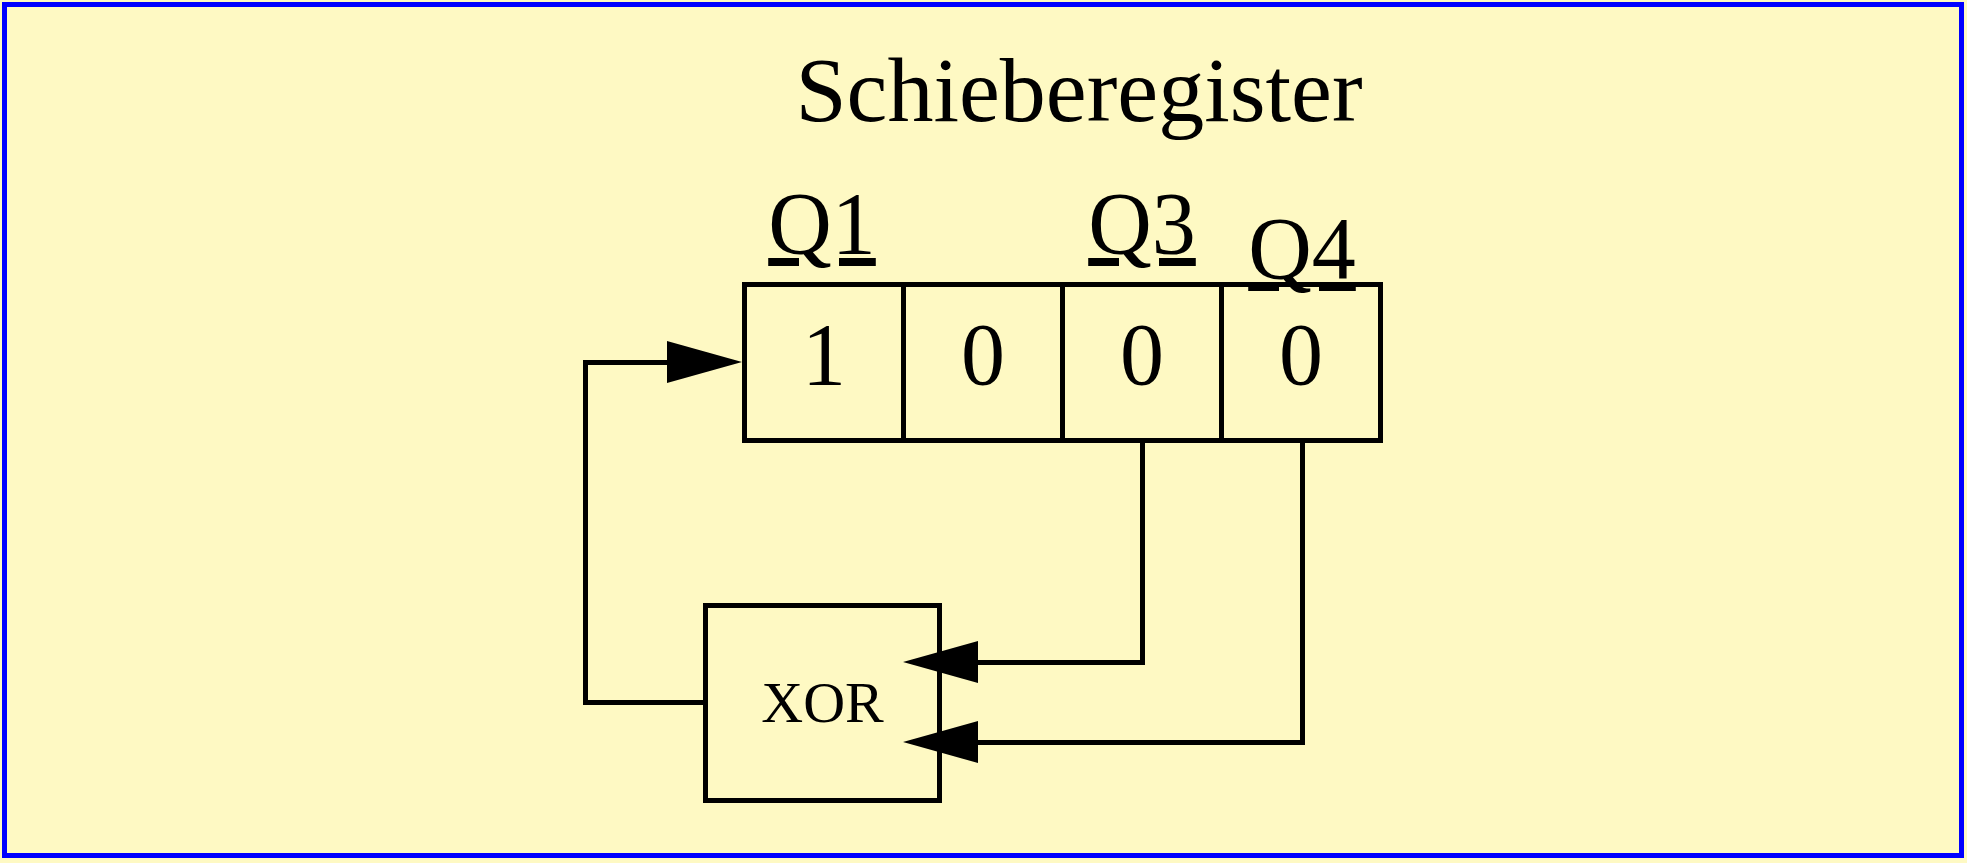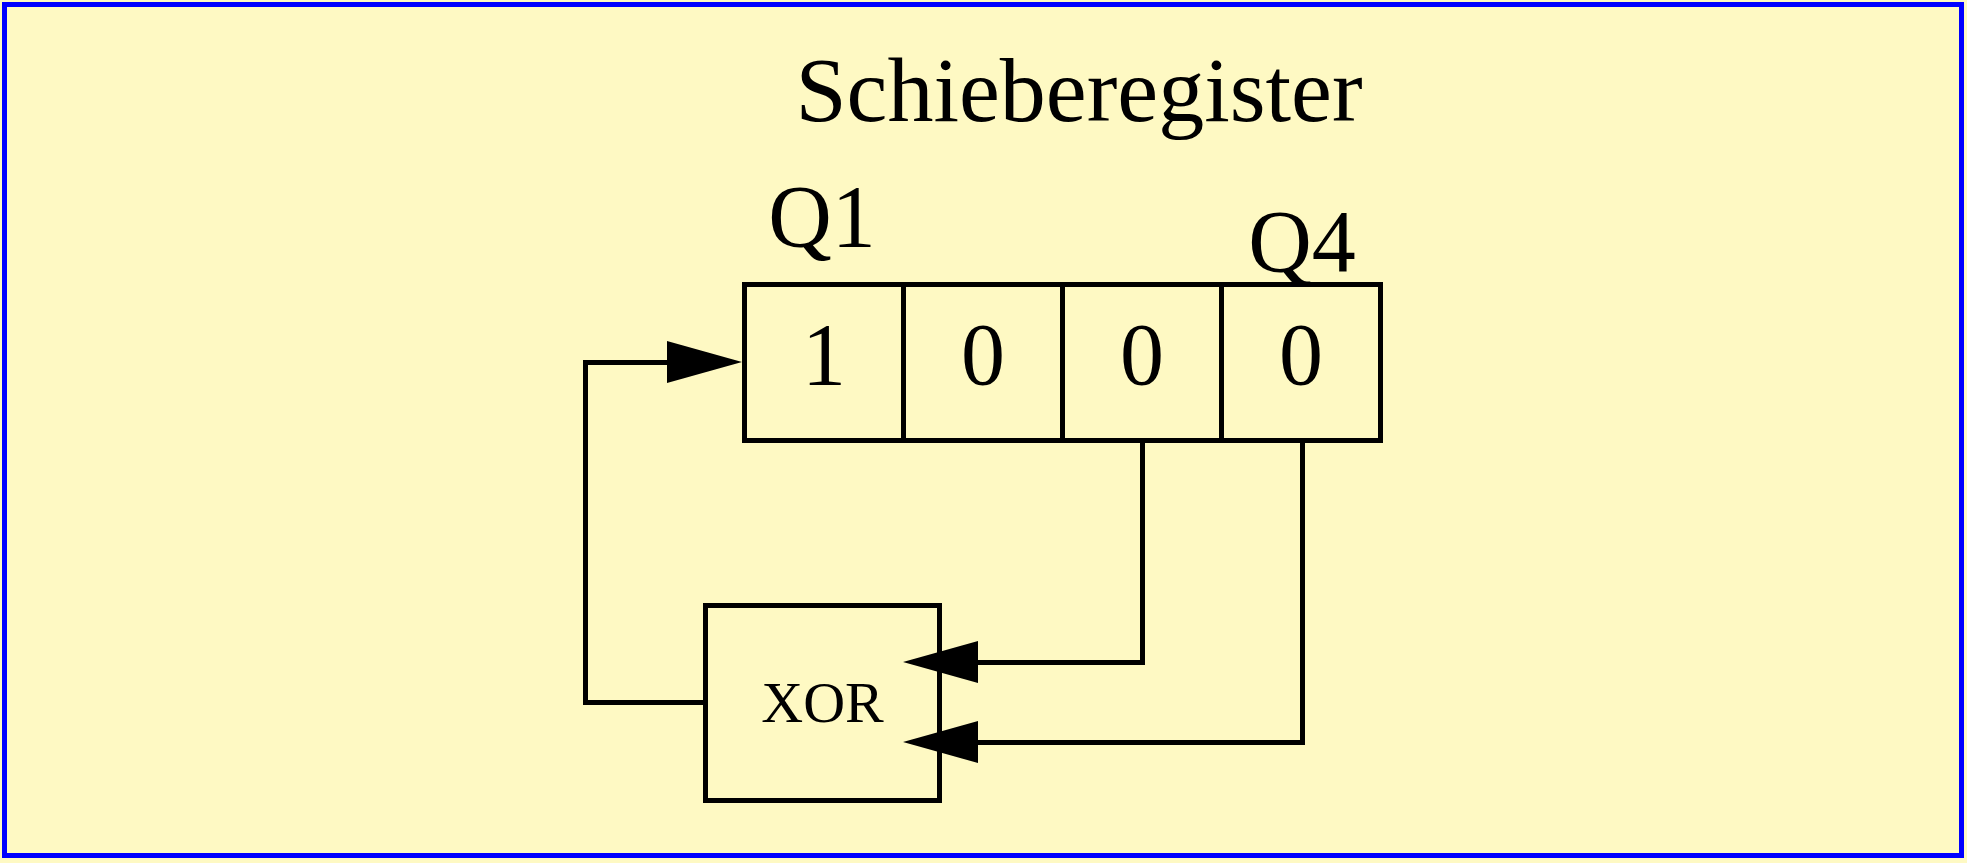--- a/index.html
+++ b/index.html
@@ -24,22 +24,22 @@
   }
 
   
   #title {
     left: 679px; top: 42px; width: 800px; height: 95px;
     font-size: 92px; line-height: 1; white-space: nowrap;
   }
 
   
   .q-label {
-    top: 161px; width: 160px; height: 112px;
-    font-size: 88px; line-height: 1;
+    top: 168px; width: 160px; height: 112px;
+    font-size: 88px; line-height: 1; text-decoration: underline;
   }
   #q1-label { left: 742px; }
   #q2-label { left: 902px; }
   #q3-label { left: 1062px; }
   #q4-label { left: 1222px; margin-top: 25px; }
 
   
   #register {
     left: 742px; top: 282px; width: 641px; height: 161px;
     border: 5px solid #000000;
@@ -93,20 +93,21 @@
 </head>
 <body>
 
 <div id="stage">
 
   <div id="frame" class="abs"></div>
 
   <div id="title" class="abs center">Schieberegister</div>
 
   <div id="q1-label" class="abs center q-label">Q1</div>
+  <div id="q3-label" class="abs center q-label">Q3</div>
   <div id="q4-label" class="abs center q-label">Q4</div>
 
   <div id="register" class="abs">
     <div class="cell">
       <span>1</span>
     </div>
     <div class="cell">
       <span>0</span>
     </div>
     <div class="cell">

